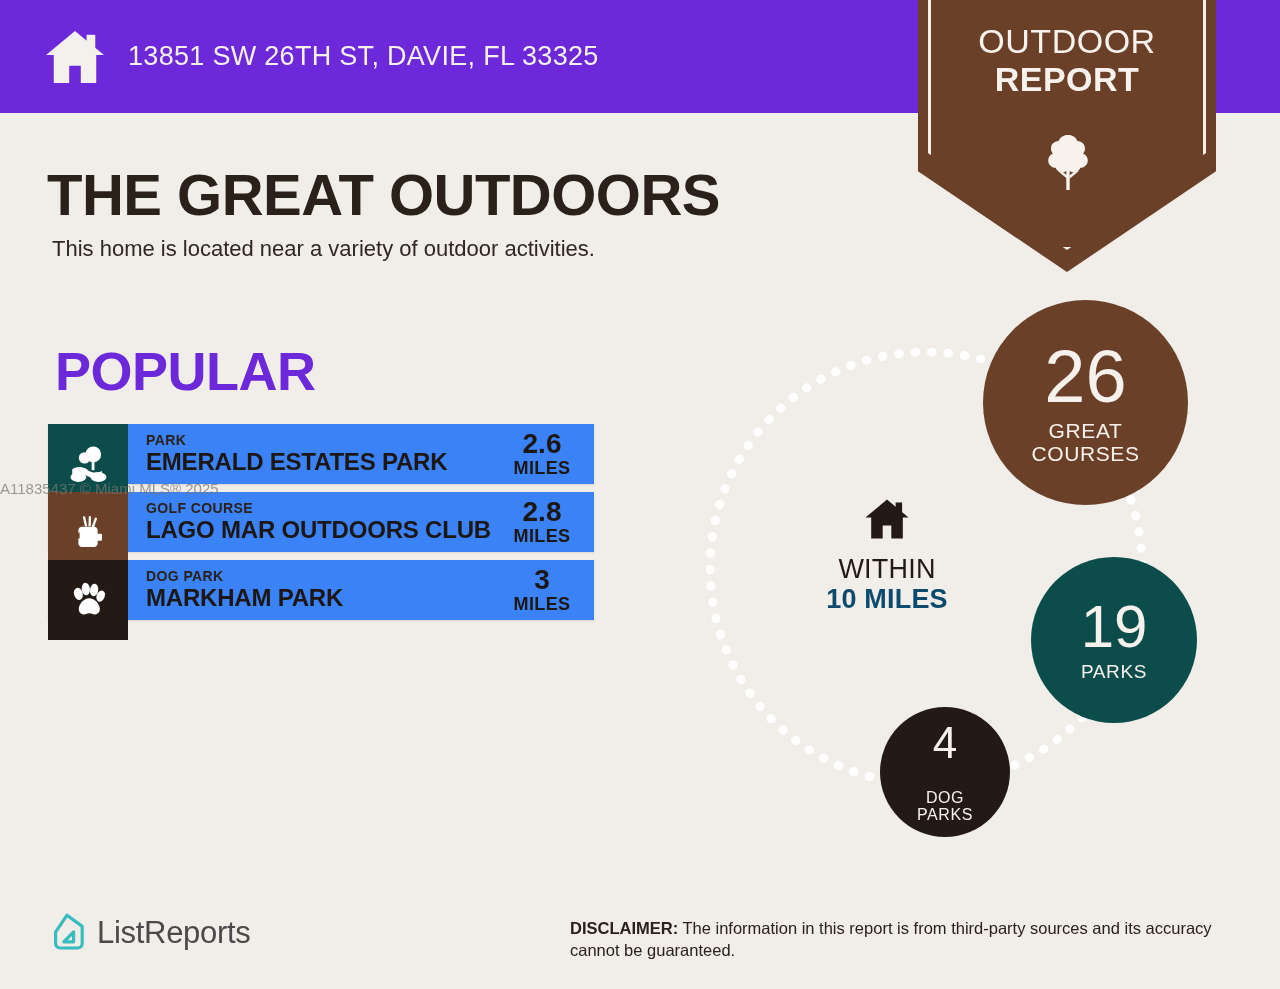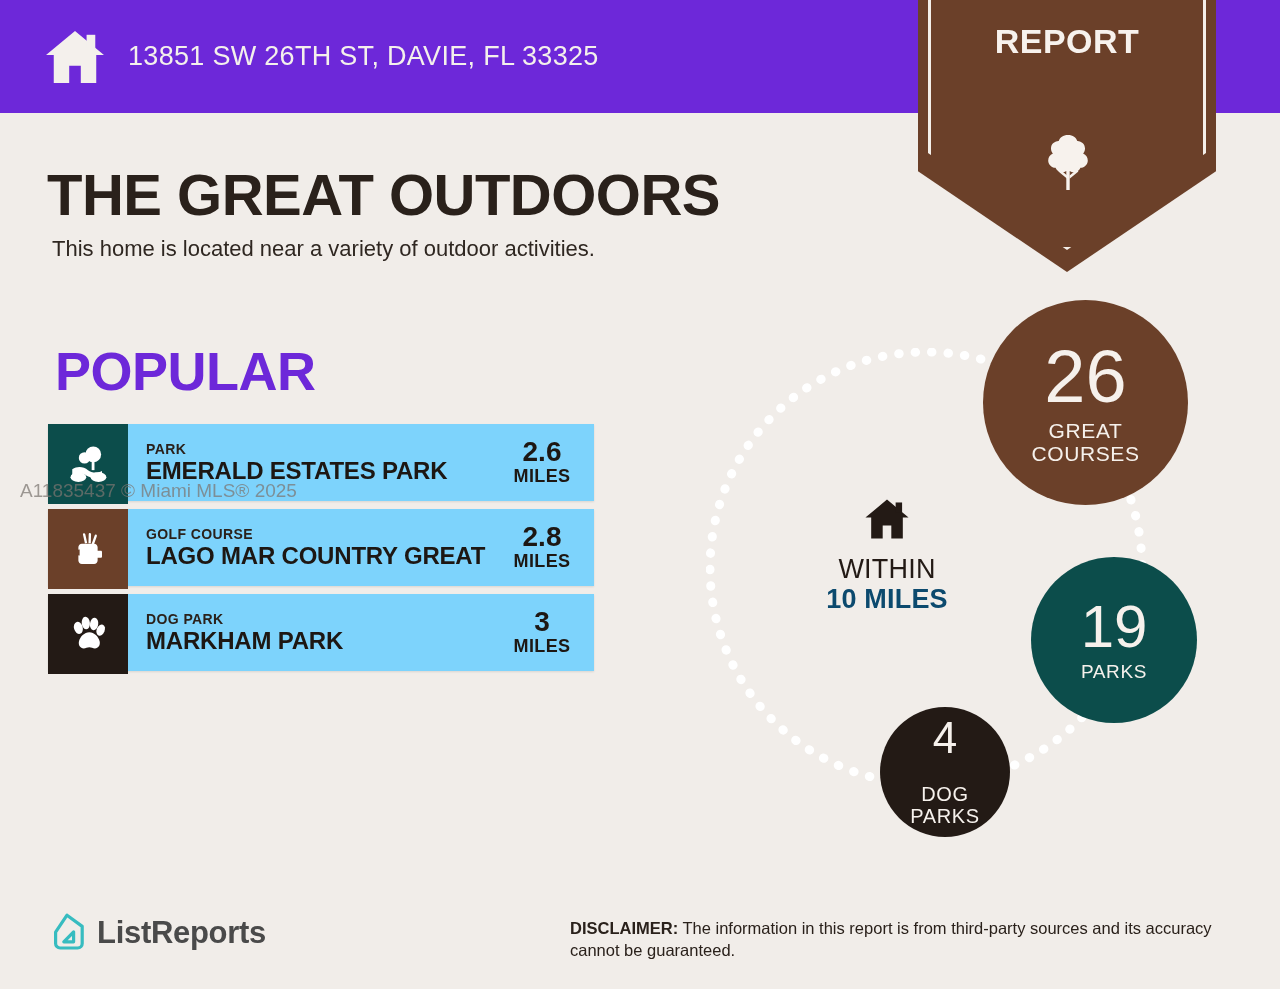--- a/index.html
+++ b/index.html
@@ -66,22 +66,22 @@
   .section-title{
     position:absolute; left:55px; top:340px;
     font-size:54px; font-weight:700; letter-spacing:-.5px;
     color:#6d28d9;
   }
 
   
   .poi-list{ position:absolute; left:48px; top:424px; width:546px; }
   .poi-row{
     display:flex; align-items:stretch;
-    height:77px; margin-bottom:8px;
-    background:#7dd3fc;
+    height:60px; margin-bottom:8px;
+    background:#3b82f6;
     box-shadow:0 1px 2px rgba(0,0,0,.10);
   }
   .poi-icon-box{
     width:80px; height:80px; flex:0 0 80px;
     display:flex; align-items:center; justify-content:center;
   }
   .poi-icon-box svg{ width:42px; height:42px; }
   .poi-text{ flex:1 1 auto; display:flex; flex-direction:column; justify-content:center; padding-left:18px; }
   .poi-cat{ font-size:14px; font-weight:700; letter-spacing:.4px; color:#2A211B; line-height:16px;}
   .poi-name{ font-size:24px; font-weight:700; letter-spacing:-.2px; color:#1D1713; line-height:28px; }
@@ -111,69 +111,70 @@
   .stat-golf{ left:983px; top:300px; width:205px; height:205px; background:#6B4029; }
   .stat-golf .num{ font-size:74px; margin-bottom:6px; }
   .stat-golf .lbl{ font-size:21px; }
 
   .stat-parks{ left:1031px; top:557px; width:166px; height:166px; background:#0C4D4B; }
   .stat-parks .num{ font-size:60px; margin-bottom:5px; }
   .stat-parks .lbl{ font-size:19px; }
 
   .stat-dog{ left:880px; top:707px; width:130px; height:130px; background:#231A15; }
   .stat-dog .num{ font-size:44px; margin-bottom:4px; }
-  .stat-dog .lbl{ font-size:20px;margin-top:20px; }
+  .stat-dog .lbl{ font-size:16px;margin-top:20px; }
 
   
   .within{
     position:absolute; left:792px; top:498px; width:190px;
     text-align:center; z-index:2;
   }
   .within-icon{ width:46px; height:42px; display:block; margin:0 auto 14px; }
   .within-l1{ font-size:27px; font-weight:400; color:#231A15; line-height:30px; letter-spacing:.2px;}
   .within-l2{ font-size:27px; font-weight:700; color:#0c4a6e; line-height:30px; letter-spacing:.2px;}
 
   
   .footer-logo{
     position:absolute; left:48px; top:912px;
     display:flex; align-items:center;
   }
   .footer-logo svg{ width:38px; height:42px; }
   .footer-logo .brand{
-    margin-left:11px; font-size:31px; font-weight:700;
+    margin-left:11px; font-size:31px; font-weight:400;
     color:#4A4A4A; letter-spacing:-.3px;
   }
   .disclaimer{
     position:absolute; left:570px; top:917px; width:660px;
     font-size:16.5px; line-height:22px; color:#2A211B;
   }
   .disclaimer b{ font-weight:700; }
 
   
   .watermark{
-    position:absolute; left:20px; top:480px;
-    font-size:19px; color:#7C7671; opacity:.72;
+    position:absolute; left:0; top:480px;
+    font-size:15px; color:#7C7671; opacity:.72;
     z-index:8; white-space:nowrap;
     font-family:"Liberation Sans", sans-serif;
   }
 </style>
 </head>
 <body>
 
 <div class="header-bar">
   <svg class="header-home-icon" viewBox="0 0 64 58">
     <path fill="#F4F0EC" d="M32 2 L2 27 L10 27 L10 56 L26 56 L26 38 L38 38 L38 56 L54 56 L54 27 L62 27 Z"></path>
     <rect fill="#F4F0EC" x="44" y="6" width="9" height="14"></rect>
   </svg>
   <div class="header-address">13851 SW 26TH ST, DAVIE, FL 33325</div>
 </div>
 
 <div class="badge">
   <div class="badge-inner-line"></div>
   <div class="badge-title">
+    <span>OUTDOOR</span>
     <span class="ln2">REPORT</span>
   </div>
   <svg class="badge-tree" viewBox="0 0 42 62">
     <path fill="#F7F2ED" d="M21 2c-5 0-8 2.5-9.3 6C7 8.3 4 11.3 4 15.5c0 2 .7 3.7 1.9 5C3 21.8 1.2 24.3 1.2 27.4c0 4 3.2 7.2 7.3 7.4 1 2.6 3.6 4.4 6.6 4.4 1.6 0 3-.5 4.2-1.3v19h3.4v-19c1.2.8 2.6 1.3 4.2 1.3 3 0 5.6-1.8 6.6-4.4 4.1-.2 7.3-3.4 7.3-7.4 0-3.1-1.8-5.6-4.7-6.9 1.2-1.3 1.9-3 1.9-5C37.9 11.3 35 8.3 30.3 8 29 4.5 26 2 21 2z"></path>
     <path fill="#F7F2ED" d="M20.2 42.5 13 36.5l-1.6 1.9 8.8 7.3zM22.6 42.5l7.2-6 1.6 1.9-8.8 7.3z"></path>
   </svg>
 </div>
 
 <div class="page-title">THE GREAT OUTDOORS</div>
 <div class="page-subtitle">This home is located near a variety of outdoor activities.</div>
@@ -207,21 +208,21 @@
       <svg viewBox="0 0 48 48">
         <path fill="#FFFFFF" d="M19 6c.9-.3 1.7.2 1.9 1.1l2.2 9.9-2.6.6-2.2-10c-.2-.9.1-1.4.7-1.6z"></path>
         <path fill="#FFFFFF" d="M26 5.6c.9 0 1.5.7 1.5 1.6l-.3 10.2-2.7-.1.3-10.1c0-.9.4-1.6 1.2-1.6z"></path>
         <path fill="#FFFFFF" d="M33.2 7.4c.8.3 1.2 1.2.9 2l-3.4 9.6-2.5-.9 3.4-9.6c.3-.8.8-1.4 1.6-1.1z"></path>
         <path fill="#FFFFFF" d="M17 18h14c2.2 0 4 1.8 4 4v4h3.6c.8 0 1.4.6 1.4 1.4v5.2c0 .8-.6 1.4-1.4 1.4H35v3c0 2.2-1.8 4-4 4H17c-2.2 0-4-1.8-4-4V22c0-2.2 1.8-4 4-4z"></path>
         <path fill="#6B4029" d="M13.8 24.5c-1.9 0-3.4 1.6-3.4 3.5s1.5 3.5 3.4 3.5h.6v-7z"></path>
       </svg>
     </div>
     <div class="poi-text">
       <div class="poi-cat">GOLF COURSE</div>
-      <div class="poi-name">LAGO MAR COUNTRY GREAT</div>
+      <div class="poi-name">LAGO MAR OUTDOORS CLUB</div>
     </div>
     <div class="poi-dist">
       <div class="poi-dist-num">2.8</div>
       <div class="poi-dist-unit">MILES</div>
     </div>
   </div>
 
   <div class="poi-row">
     <div class="poi-icon-box" style="background:#231A15">
       <svg viewBox="0 0 48 48">

